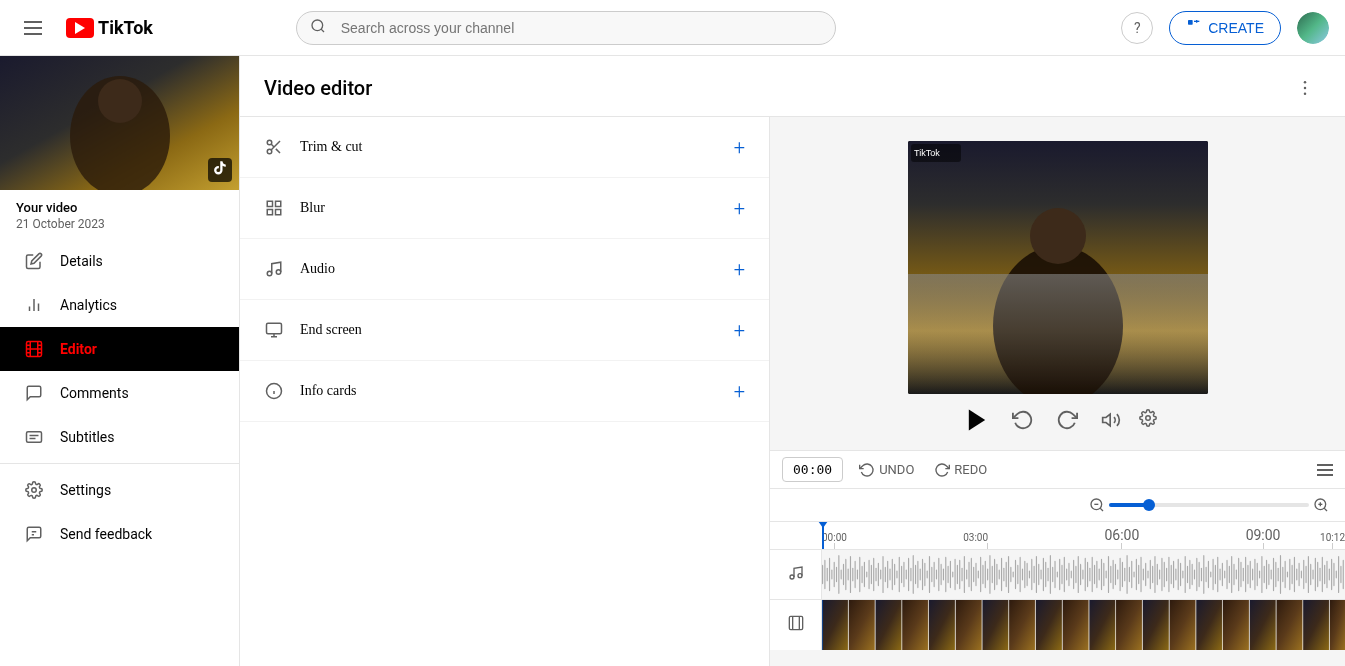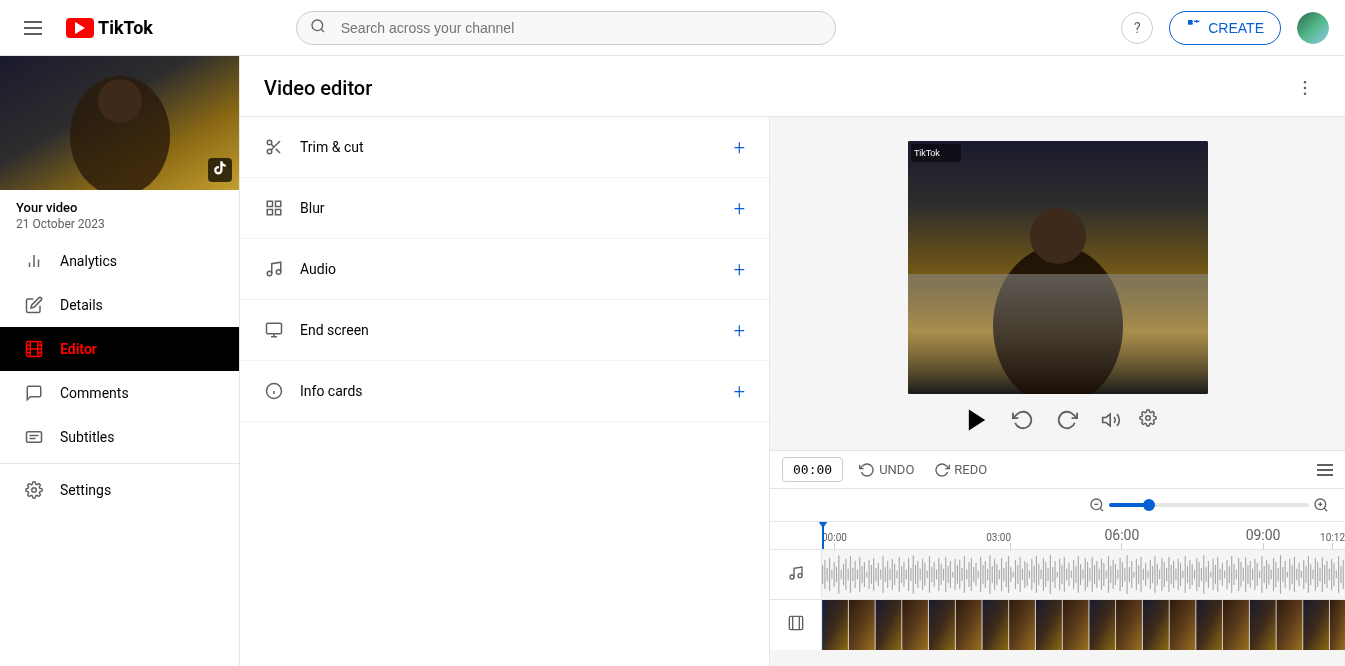--- a/index.html
+++ b/index.html
@@ -57,21 +57,21 @@
     .sidebar-divider { height: 1px; background: #e5e5e5; margin: 4px 0; }
 
     
     .main-content { flex: 1; display: flex; flex-direction: column; overflow: hidden; }
 
     
     .editor-header { display: flex; align-items: center; justify-content: space-between; padding: 16px 24px 12px; border-bottom: 1px solid #e5e5e5; flex-shrink: 0; }
     .editor-title { font-size: 20px; font-weight: 500; color: #030303; }
     .more-btn { width: 32px; height: 32px; display: flex; align-items: center; justify-content: center; cursor: pointer; border-radius: 50%; color: #606060; }
     .tool-item { display: flex; align-items: center; justify-content: space-between; padding: 18px 24px; border-bottom: 1px solid #f2f2f2; cursor: pointer; }
-    .tool-left { display: flex; align-items: center; gap: 16px; }
+    .tool-left { display: flex; align-items: center; gap: 16px; font-family: Liberation Serif, serif; }
     .tool-icon { width: 20px; height: 20px; display: flex; align-items: center; justify-content: center; color: #606060; font-size: 15px; }
     .tool-name { font-size: 14px; color: #030303; }
     .tool-add { color: #065fd4; font-size: 20px; font-weight: 300; }
     .video-preview { width: 300px; height: 253px; background: #000; border-radius: 2px; overflow: hidden; position: relative; flex-shrink: 0; }
     .preview-controls { display: flex; align-items: center; justify-content: center; gap: 12px; margin-top: 8px; }
     .preview-ctrl-btn { width: 32px; height: 32px; display: flex; align-items: center; justify-content: center; cursor: pointer; color: #606060; font-size: 16px; }
     .play-btn-main { width: 36px; height: 36px; display: flex; align-items: center; justify-content: center; cursor: pointer; color: #030303; font-size: 20px; }
     .settings-btn-preview { color: #606060; font-size: 16px; cursor: pointer; }
     .timecode { font-size: 13px; font-family: monospace; border: 1px solid #ccc; border-radius: 4px; padding: 4px 10px; color: #030303; background: #fff; cursor: pointer; }
     .undo-redo-group { display: flex; align-items: center; gap: 4px; }
@@ -164,36 +164,36 @@
     <div class="video-info">
       <div class="video-title">Your video</div>
       <div class="video-date">21 October 2023</div>
     </div>
 
     <div class="sidebar-nav">
 
       <div class="sidebar-item">
         <span class="sidebar-icon">
           <svg width="18" height="18" viewBox="0 0 24 24" fill="none" stroke="#606060" stroke-width="2">
+              <path d="M11 4H4a2 2 0 00-2 2v14a2 2 0 002 2h14a2 2 0 002-2v-7"></path>
+              <path d="M18.5 2.5a2.121 2.121 0 013 3L12 15l-4 1 1-4 9.5-9.5z"></path>
+            </svg>
+        </span>
+        <span class="sidebar-label">Details</span>
+      </div>
+
+      <div class="sidebar-item">
+        <span class="sidebar-icon">
+          <svg width="18" height="18" viewBox="0 0 24 24" fill="none" stroke="#606060" stroke-width="2">
               <line x1="18" y1="20" x2="18" y2="10"></line>
               <line x1="12" y1="20" x2="12" y2="4"></line>
               <line x1="6" y1="20" x2="6" y2="14"></line>
             </svg>
         </span>
         <span class="sidebar-label">Analytics</span>
-      </div>
-
-      <div class="sidebar-item">
-        <span class="sidebar-icon">
-          <svg width="18" height="18" viewBox="0 0 24 24" fill="none" stroke="#606060" stroke-width="2">
-              <path d="M11 4H4a2 2 0 00-2 2v14a2 2 0 002 2h14a2 2 0 002-2v-7"></path>
-              <path d="M18.5 2.5a2.121 2.121 0 013 3L12 15l-4 1 1-4 9.5-9.5z"></path>
-            </svg>
-        </span>
-        <span class="sidebar-label">Details</span>
       </div>
 
       <div class="sidebar-item active">
         <span class="sidebar-icon">
           <svg width="18" height="18" viewBox="0 0 24 24" fill="none" stroke="#ff0000" stroke-width="2">
               <rect x="2" y="2" width="20" height="20" rx="2.18" ry="2.18"></rect>
               <line x1="7" y1="2" x2="7" y2="22"></line>
               <line x1="17" y1="2" x2="17" y2="22"></line>
               <line x1="2" y1="12" x2="22" y2="12"></line>
               <line x1="2" y1="7" x2="7" y2="7"></line>
@@ -230,20 +230,30 @@
       <div class="sidebar-item">
         <span class="sidebar-icon">
           <svg width="18" height="18" viewBox="0 0 24 24" fill="none" stroke="#606060" stroke-width="2">
               <circle cx="12" cy="12" r="3"></circle>
               <path d="M19.4 15a1.65 1.65 0 00.33 1.82l.06.06a2 2 0 010 2.83 2 2 0 01-2.83 0l-.06-.06a1.65 1.65 0 00-1.82-.33 1.65 1.65 0 00-1 1.51V21a2 2 0 01-4 0v-.09A1.65 1.65 0 009 19.4a1.65 1.65 0 00-1.82.33l-.06.06a2 2 0 01-2.83-2.83l.06-.06A1.65 1.65 0 004.68 15a1.65 1.65 0 00-1.51-1H3a2 2 0 010-4h.09A1.65 1.65 0 004.6 9a1.65 1.65 0 00-.33-1.82l-.06-.06a2 2 0 012.83-2.83l.06.06A1.65 1.65 0 009 4.68a1.65 1.65 0 001-1.51V3a2 2 0 014 0v.09a1.65 1.65 0 001 1.51 1.65 1.65 0 001.82-.33l.06-.06a2 2 0 012.83 2.83l-.06.06A1.65 1.65 0 0019.4 9a1.65 1.65 0 001.51 1H21a2 2 0 010 4h-.09a1.65 1.65 0 00-1.51 1z"></path>
             </svg>
         </span>
         <span class="sidebar-label">Settings</span>
       </div>
 
+      <div class="sidebar-item">
+        <span class="sidebar-icon">
+          <svg width="18" height="18" viewBox="0 0 24 24" fill="none" stroke="#606060" stroke-width="2">
+              <path d="M21 15a2 2 0 01-2 2H7l-4 4V5a2 2 0 012-2h14a2 2 0 012 2z"></path>
+              <line x1="9" y1="9" x2="15" y2="9"></line>
+              <line x1="9" y1="13" x2="12" y2="13"></line>
+            </svg>
+        </span>
+        <span class="sidebar-label">Send feedback</span>
+      </div>
     </div>
   </div>
 
   <div class="main-content">
 
     <div class="editor-header">
       <span class="editor-title">Video editor</span>
       <div class="more-btn">
         <svg width="20" height="20" viewBox="0 0 24 24" fill="#606060">
             <circle cx="12" cy="5" r="1.5"></circle>
@@ -449,21 +459,21 @@
             </div>
           </div>
 
           <div style="position:relative;height:28px;background:#fff;border-bottom:1px solid #e5e5e5;overflow:hidden;">
             <div style="position:absolute;left:52px;right:0;top:0;bottom:0;display:flex;align-items:flex-end;">
 
               <div style="position:absolute;left:0%;display:flex;flex-direction:column;align-items:center;">
                 <span style="font-size:10px;color:#606060;white-space:nowrap;">00:00</span>
                 <div style="width:1px;height:6px;background:#ccc;"></div>
               </div>
-              <div style="position:absolute;left:27%;display:flex;flex-direction:column;align-items:flex-end;margin-left:23px;">
+              <div style="position:absolute;left:27%;display:flex;flex-direction:column;align-items:flex-end;">
                 <span style="font-size:10px;color:#606060;white-space:nowrap;">03:00</span>
                 <div style="width:1px;height:6px;background:#ccc;"></div>
               </div>
               <div style="position:absolute;left:54%;display:flex;flex-direction:column;align-items:center;">
                 <span style="font-size:14px;color:#606060;white-space:nowrap;">06:00</span>
                 <div style="width:1px;height:6px;background:#ccc;"></div>
               </div>
               <div style="position:absolute;left:81%;display:flex;flex-direction:column;align-items:center;">
                 <span style="font-size:14px;color:#606060;white-space:nowrap;">09:00</span>
                 <div style="width:1px;height:6px;background:#ccc;"></div>

